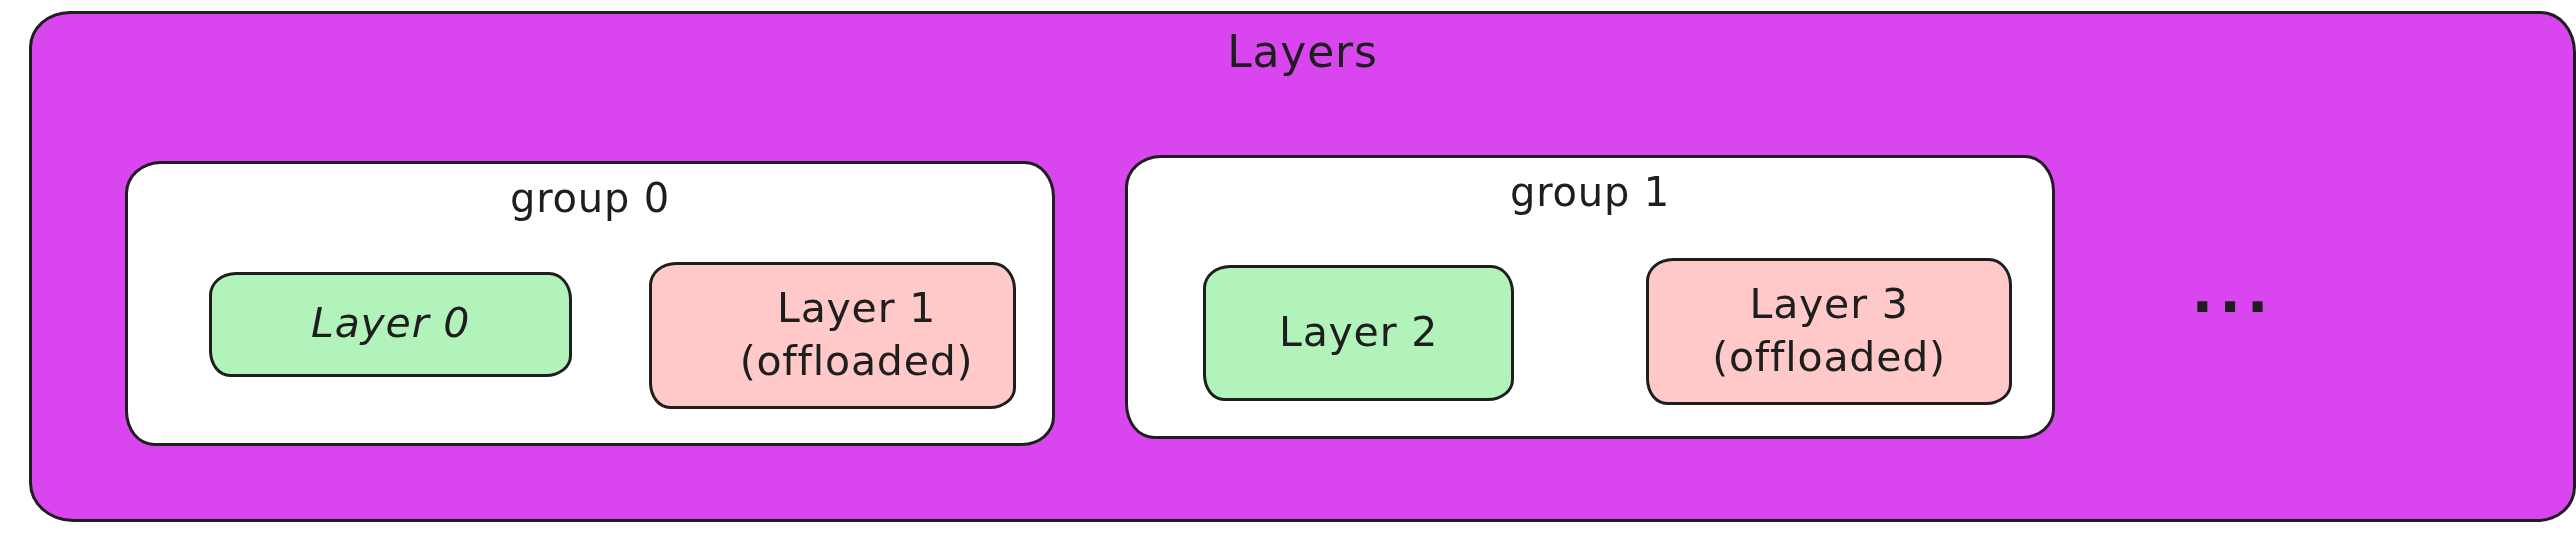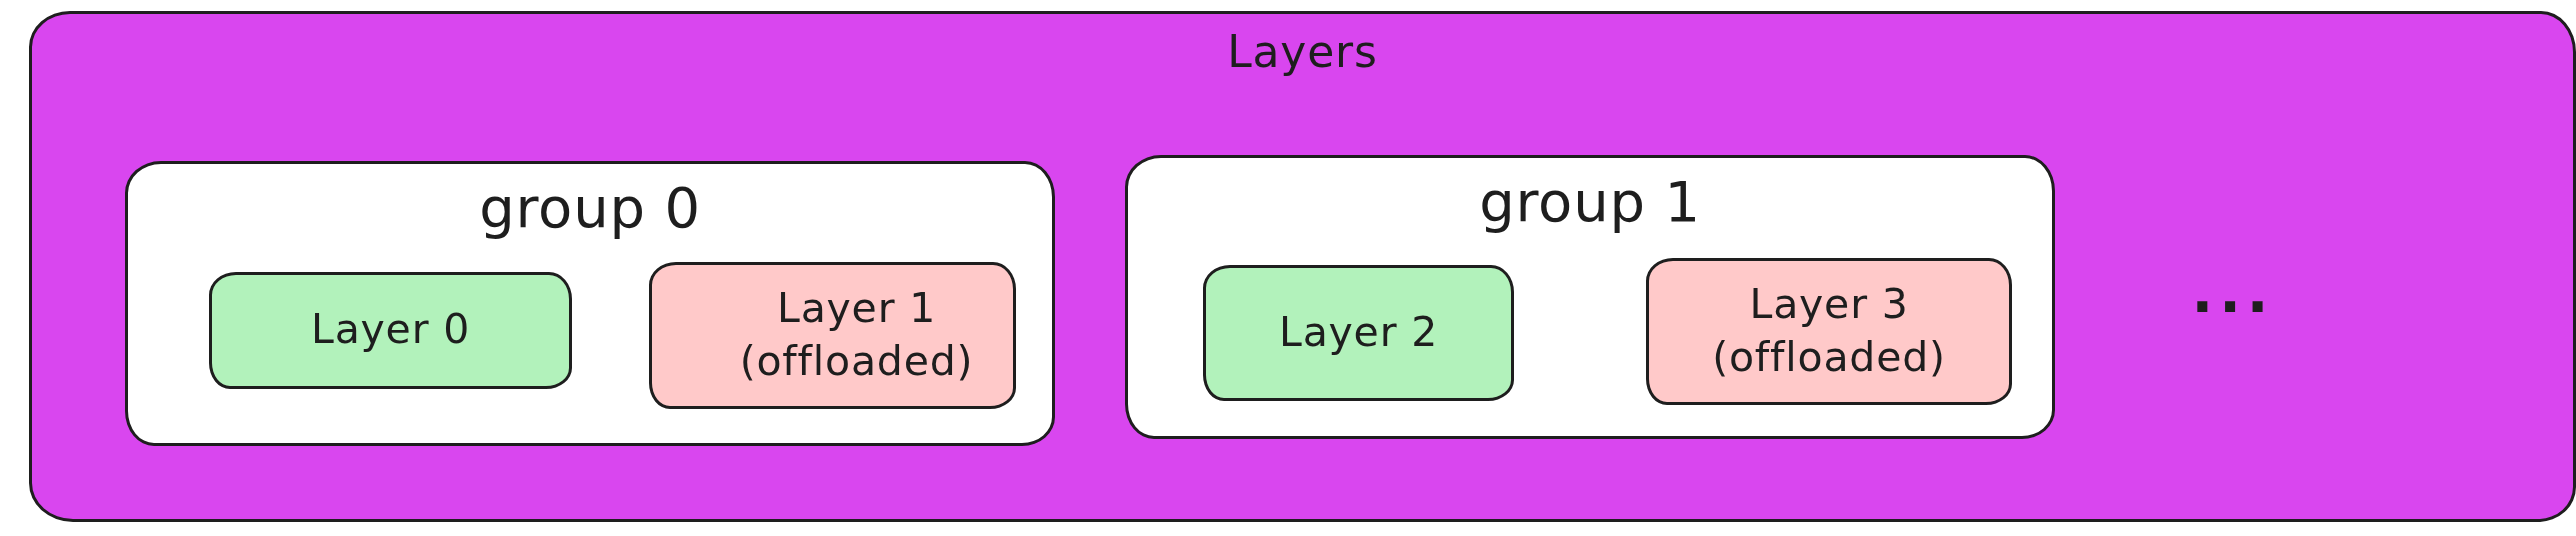--- a/index.html
+++ b/index.html
@@ -46,41 +46,41 @@
     background: #ffffff;
   }
   .group-0 { left: 93px; top: 147px; width: 930px; height: 285px; }
   .group-1 { left: 1093px; top: 141px; width: 930px; height: 284px; }
   .group-title {
     position: absolute;
     top: 9px;
     left: 0;
     width: 100%;
     text-align: center;
-    font-size: 56px;
+    font-size: 40px;
     line-height: 1.25;
     letter-spacing: 0.8px;
   }
   .layer-box {
     position: absolute;
     box-sizing: border-box;
     border: 3.8px solid #1e1e1e;
     border-radius: 27px 23px 26px 21px / 23px 27px 21px 26px;
     display: flex;
     flex-direction: column;
     align-items: center;
     justify-content: center;
     text-align: center;
     font-size: 41px;
     line-height: 1.3;
     letter-spacing: 0.8px;
   }
   .layer-resident  { background: #b2f2bb; }
   .layer-offloaded { background: #ffc9c9; }
-  .g0-layer-0 { left: 81px; top: 108px; width: 363px; height: 117px; }
+  .g0-layer-0 { left: 81px; top: 108px; width: 363px; height: 105px; font-style: italic; }
   .g0-layer-1 { left: 521px; top: 98px; width: 367px; height: 147px; padding-left: 48px; }
   .g1-layer-0 { left:  75px; top: 107px; width: 311px; height: 136px; }
   .g1-layer-1 { left: 518px; top: 100px; width: 366px; height: 147px; }
   .layer-line { display: block; }
   .ellipsis {
     position: absolute;
     left: 2133px;
     top: 250px;
     width: 136px;
     text-align: center;

